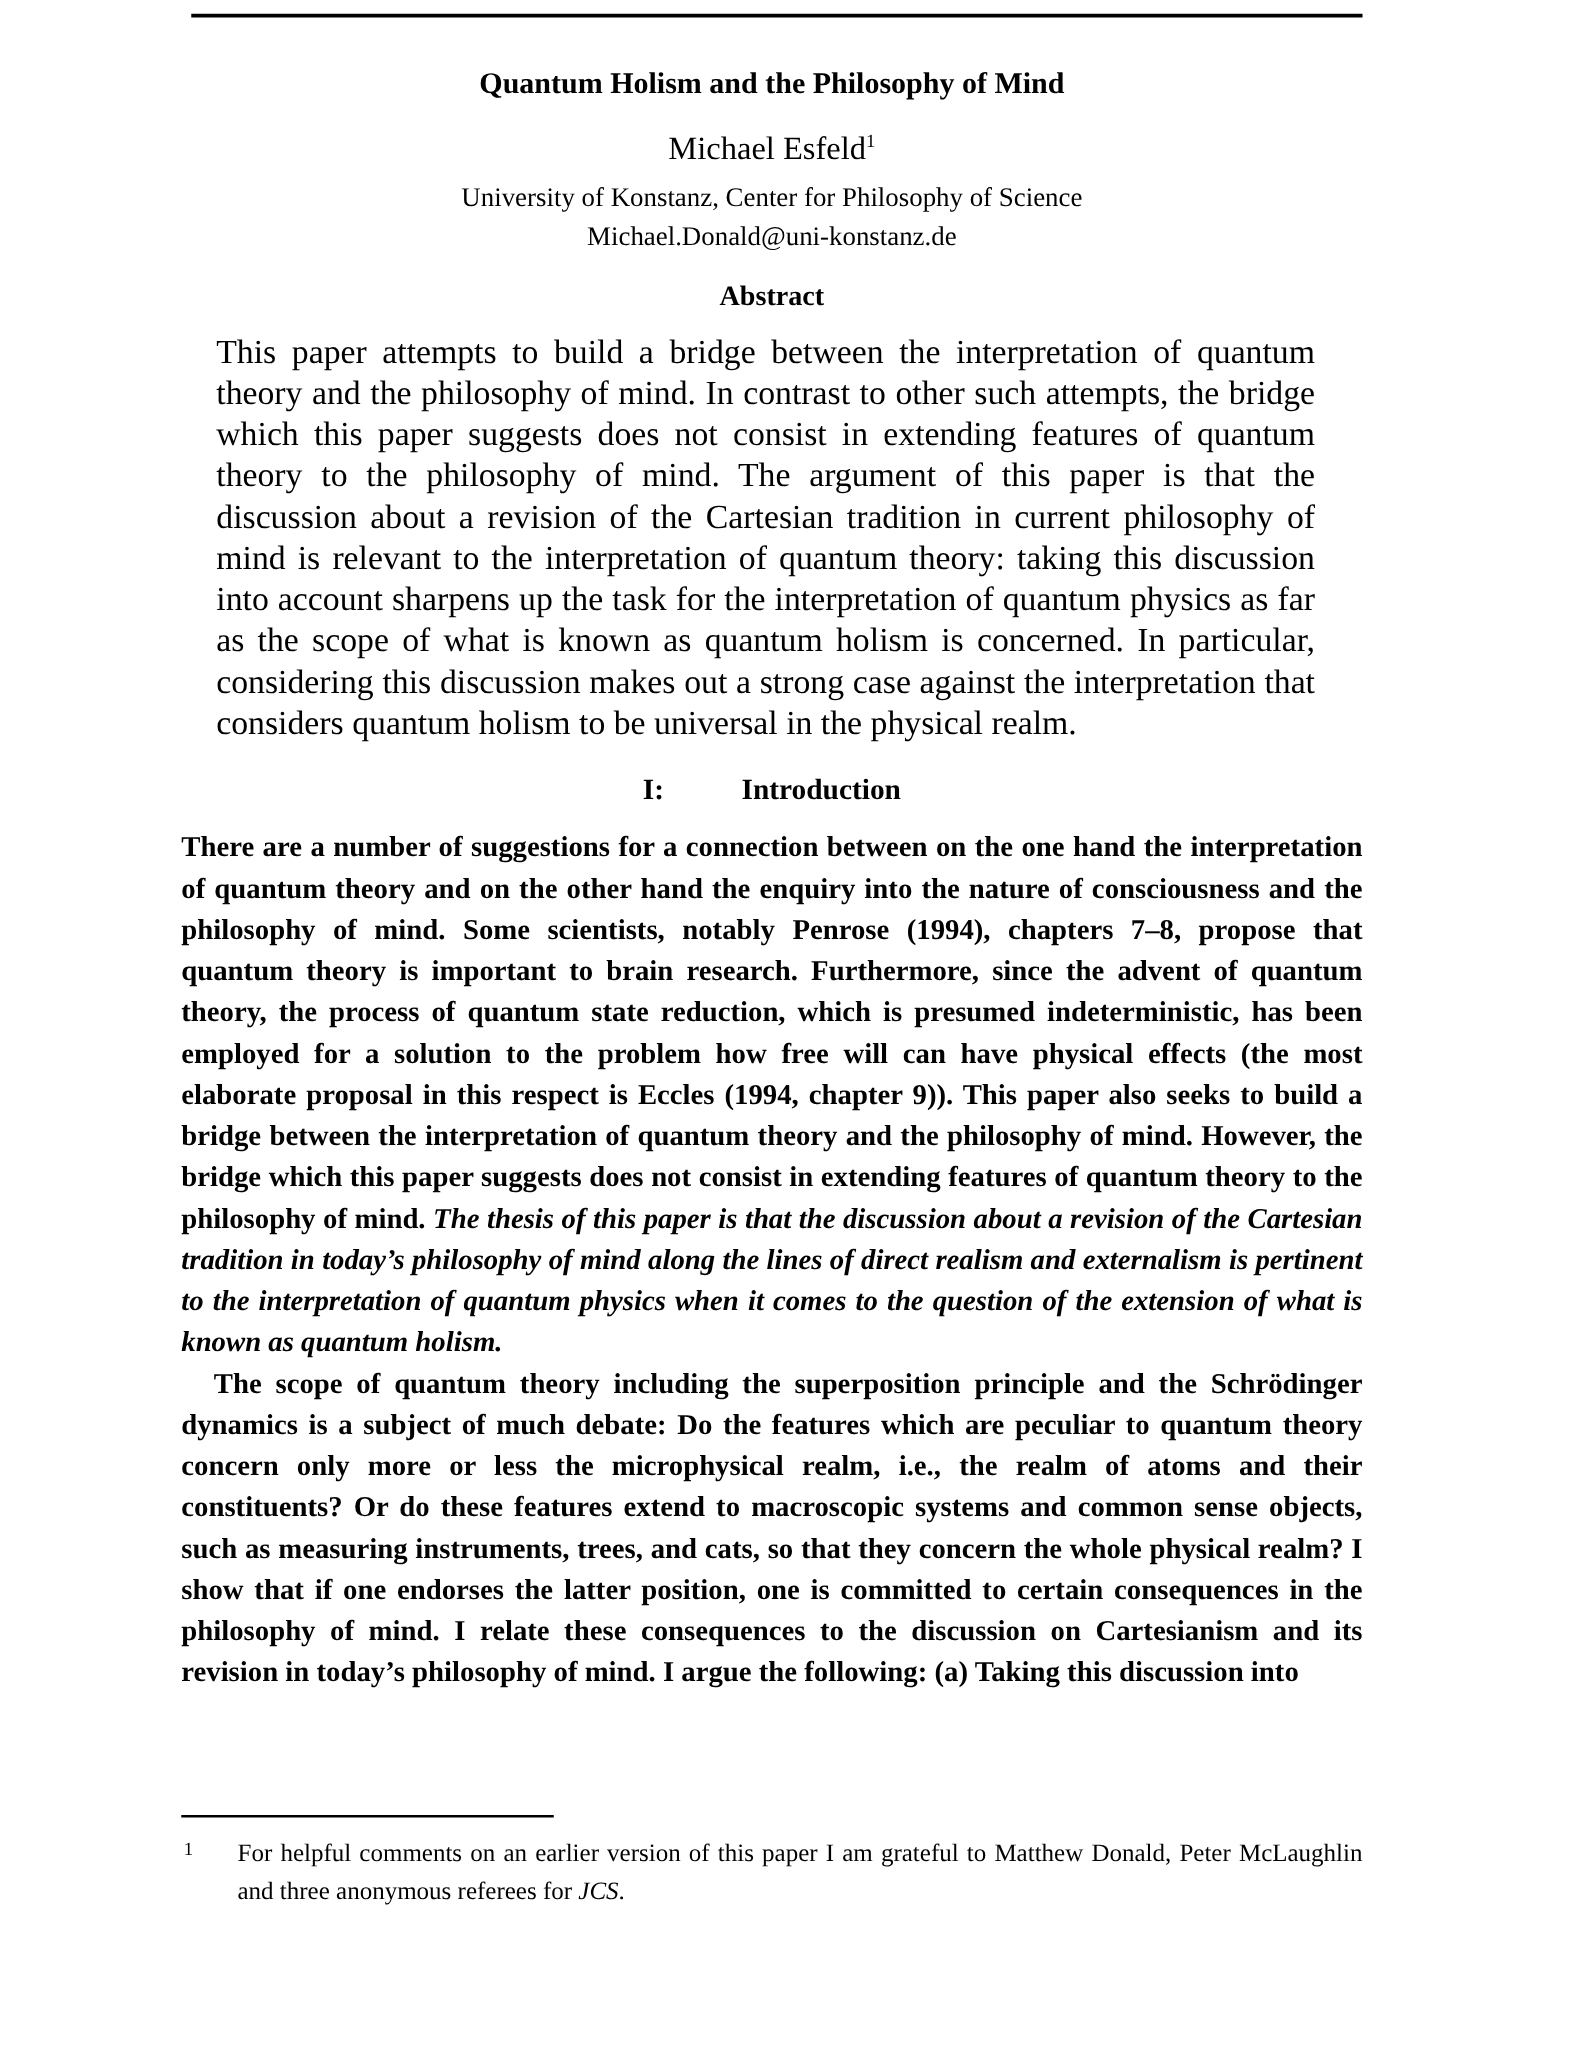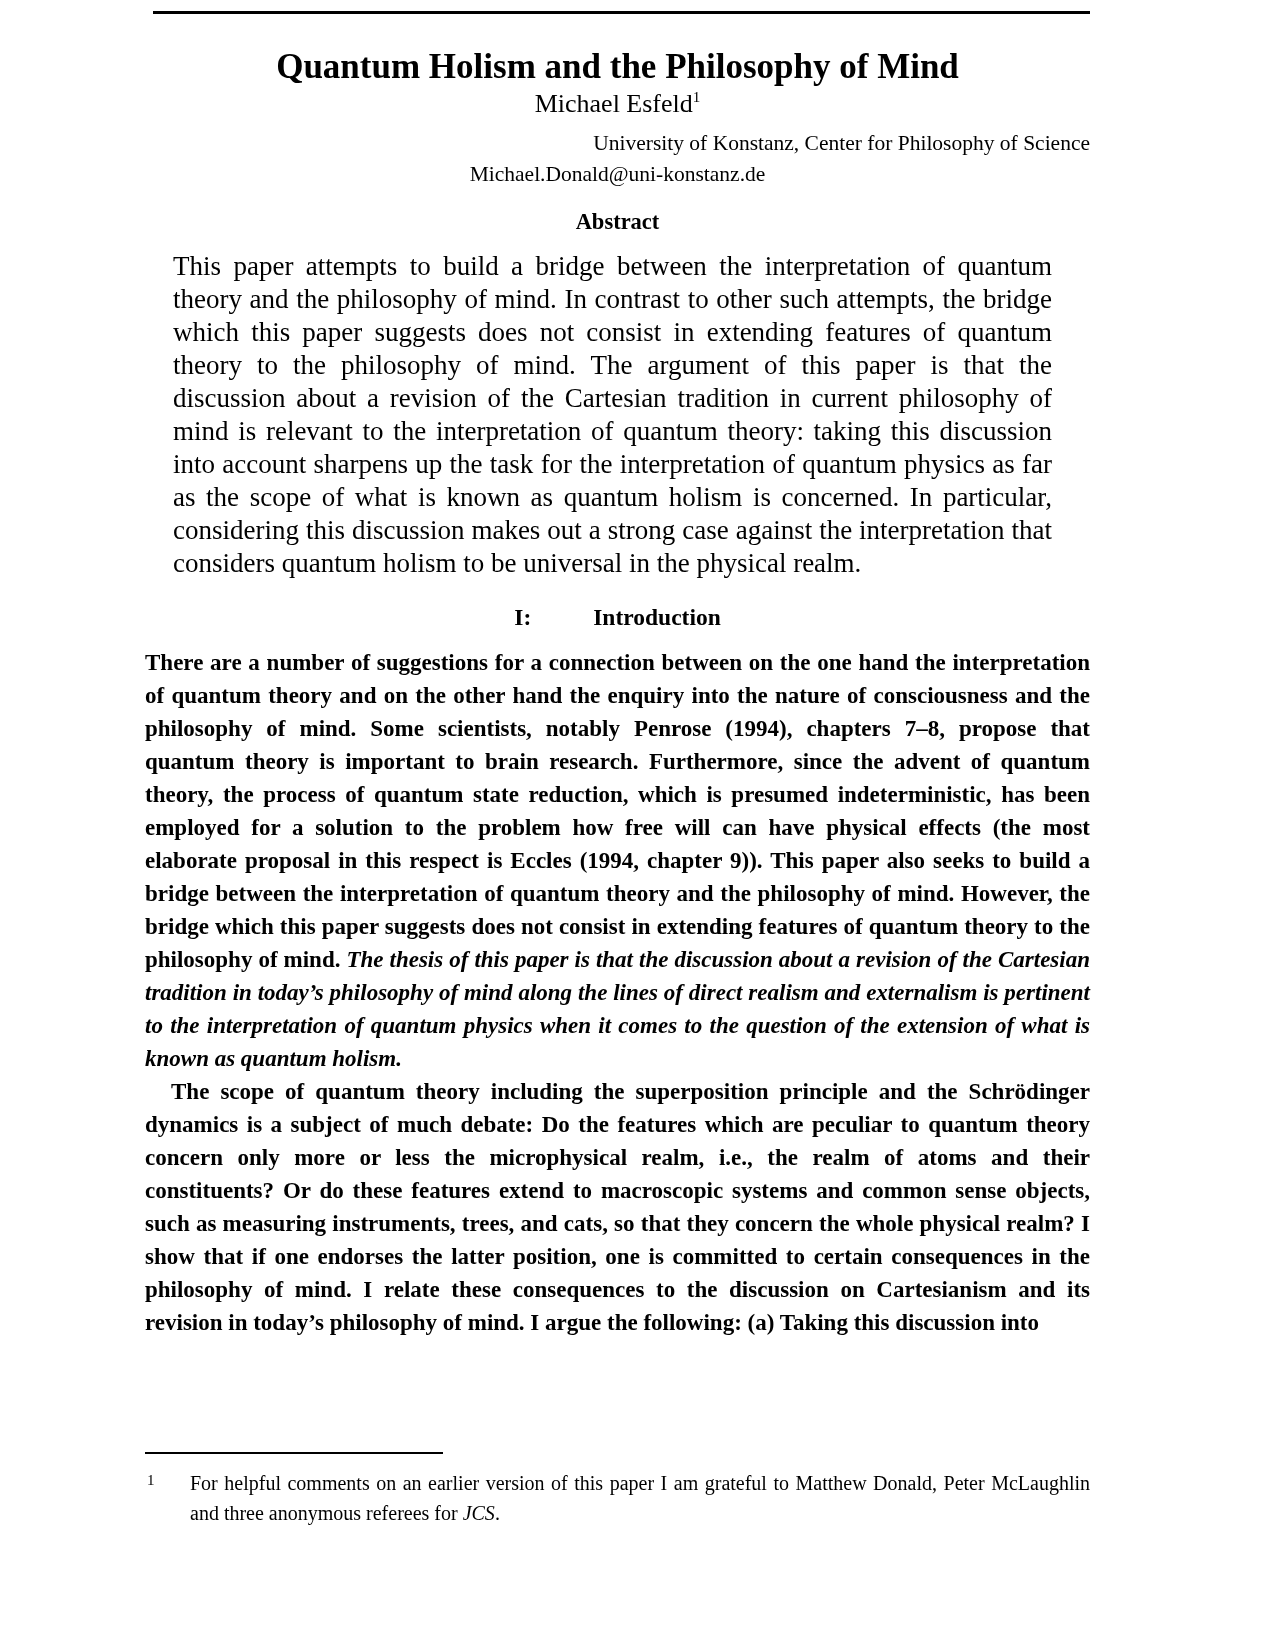--- a/index.html
+++ b/index.html
@@ -27,42 +27,43 @@
     margin: 0;
   }
   .content {
     position: absolute;
     left: 145px;
     top: 0;
     width: 945px;
   }
   .title {
     margin: 46px 0 0 0;
-    font-size: 35px;
+    font-size: 24px;
     line-height: 42px;
     font-weight: bold;
     text-align: center;
   }
   .author {
+    margin-top: 15px;
     font-size: 26px;
     line-height: 32px;
     text-align: center;
   }
   .author sup {
     font-size: 15px;
     vertical-align: super;
     line-height: 0;
   }
   .affiliations {
     margin-top: 12px;
     font-size: 21.5px;
     line-height: 23px;
     text-align: center;
   }
-  .affil-line1 { margin-bottom: 8px; text-align: right; }
+  .affil-line1 { margin-bottom: 8px; }
   .published {
     margin-top: 44px;
     font-size: 22px;
     line-height: 28px;
     text-align: center;
   }
   .abstract-heading {
     margin: 22px 0 0 0;
     font-size: 22.5px;
     line-height: 28px;

